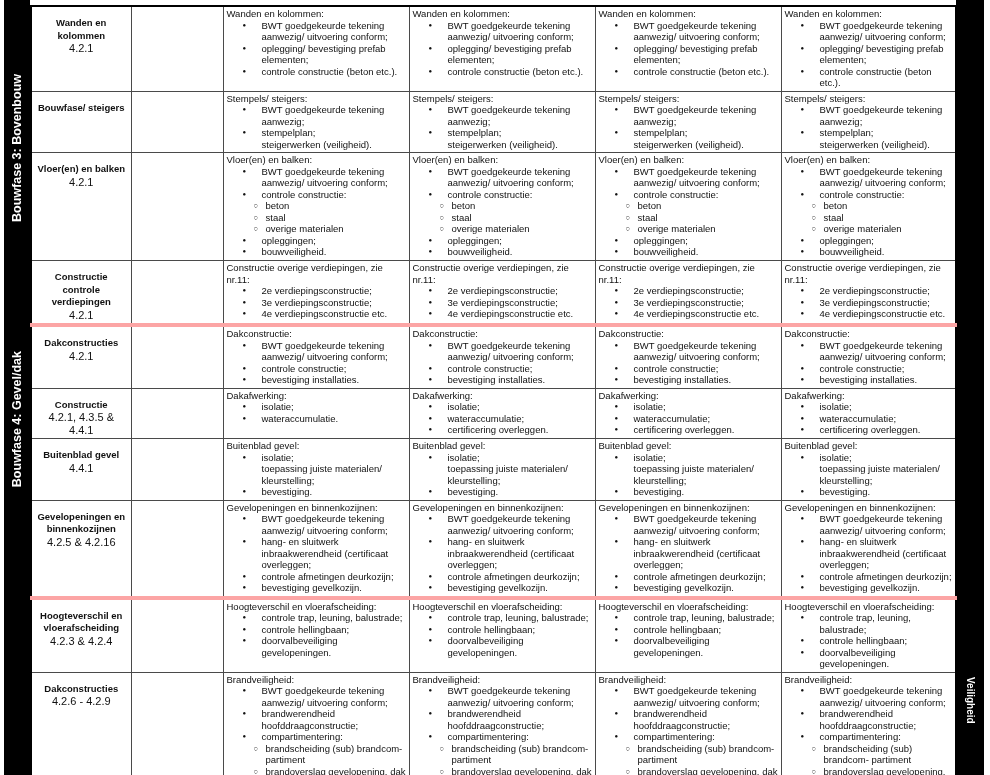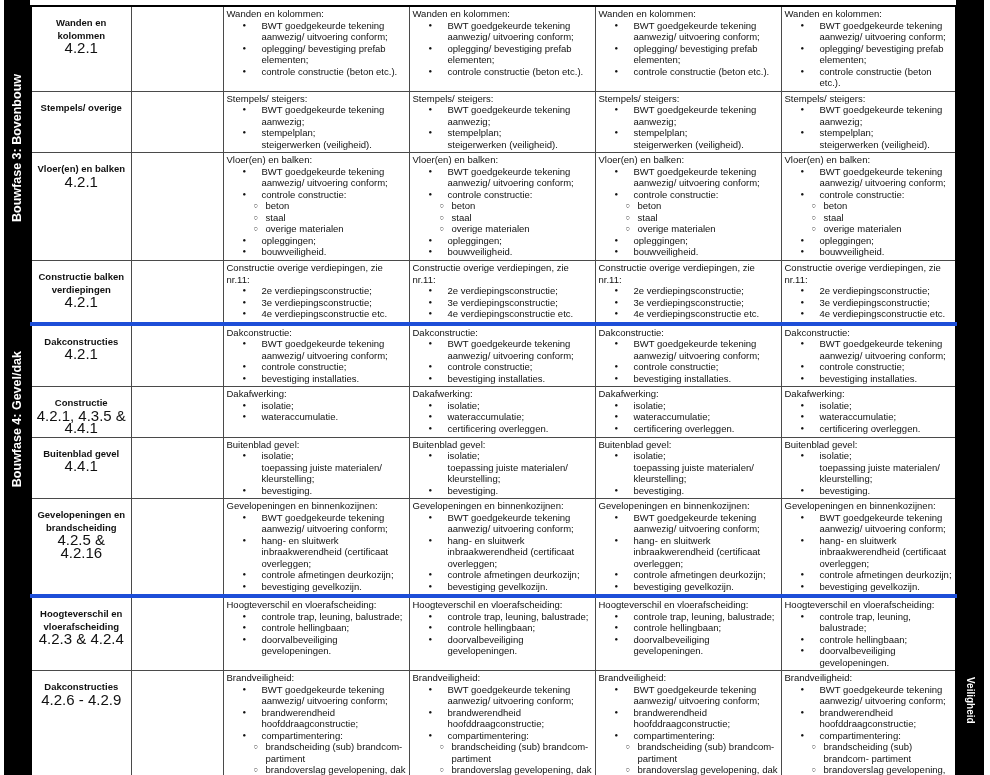--- a/index.html
+++ b/index.html
@@ -20,27 +20,27 @@
   .vlabel-phase1{top:5px;height:286px;font-size:12.5px;}
   .vlabel-phase2{top:294px;height:250px;font-size:12.5px;}
   .vlabel-right{top:600px;height:200px;font-size:10px;}
   
   table.grid{
     position:absolute;left:30px;top:5px;width:925px;
     border-collapse:collapse;table-layout:fixed;
     border:2px solid #000;
   }
   td{border:1px solid #4a4a4a;vertical-align:top;padding:0;overflow:hidden;}
-  tr.section td{border-top:4px solid #1d4ed8;}
+  tr.section td{border-top:4px solid #fca5a5;}
   td.rowhead{
     text-align:center;font-weight:bold;font-size:9.5px;line-height:12.5px;
     padding:10px 3px 2px 3px;
     margin-left:45px;
   }
-  td.rowhead .code{font-weight:normal;font-size:15px;}
+  td.rowhead .code{font-weight:normal;font-size:11px;}
   td.gap{background:#fff;}
   td.cell{font-size:9.5px;line-height:11.5px;padding:1px 3px 2px 2px;}
   .ctitle{padding-left:1px;}
   .item{position:relative;padding-left:36px;}
   .item .mk{position:absolute;left:17px;top:0;font-size:6px;line-height:11.5px;}
   .item.o{padding-left:40px;}
   .item.o .mk{left:28px;font-size:7.5px;line-height:11px;}
 </style>
 </head>
 <body>
@@ -98,21 +98,21 @@
           </td>
           <td class="cell">
             <div class="ctitle">Wanden en kolommen:</div>
             <div class="item b"><span class="mk">●</span><span>BWT goedgekeurde tekening aanwezig/ uitvoering conform;</span></div>
             <div class="item b"><span class="mk">●</span><span>oplegging/ bevestiging prefab elementen;</span></div>
             <div class="item b"><span class="mk">●</span><span>controle constructie (beton etc.).</span></div>
           </td>
         </tr>
         <tr style="height: 55px;">
           <td class="rowhead">
-            <div>Stempels/ overige</div>
+            <div>Bouwfase/ steigers</div>
           </td>
           <td class="gap"></td>
           <td class="cell">
             <div class="ctitle">Stempels/ steigers:</div>
             <div class="item b"><span class="mk">●</span><span>BWT goedgekeurde tekening aanwezig;</span></div>
             <div class="item b"><span class="mk">●</span><span>stempelplan;</span></div>
             <div class="item n"><span>steigerwerken (veiligheid).</span></div>
           </td>
           <td class="cell">
             <div class="ctitle">Stempels/ steigers:</div>
@@ -175,21 +175,21 @@
             <div class="item b"><span class="mk">●</span><span>controle constructie:</span></div>
             <div class="item o"><span class="mk">○</span><span>beton</span></div>
             <div class="item o"><span class="mk">○</span><span>staal</span></div>
             <div class="item o"><span class="mk">○</span><span>overige materialen</span></div>
             <div class="item b"><span class="mk">●</span><span>opleggingen;</span></div>
             <div class="item b"><span class="mk">●</span><span>bouwveiligheid.</span></div>
           </td>
         </tr>
         <tr style="height: 51px;">
           <td class="rowhead">
-            <div>Constructie balken verdiepingen</div>
+            <div>Constructie controle verdiepingen</div>
             <div class="code">4.2.1</div>
           </td>
           <td class="gap"></td>
           <td class="cell">
             <div class="ctitle">Constructie overige verdiepingen, zie nr.11:</div>
             <div class="item b"><span class="mk">●</span><span>2e verdiepingsconstructie;</span></div>
             <div class="item b"><span class="mk">●</span><span>3e verdiepingsconstructie;</span></div>
             <div class="item b"><span class="mk">●</span><span>4e verdiepingsconstructie etc.</span></div>
           </td>
           <td class="cell">
@@ -298,21 +298,21 @@
           </td>
           <td class="cell">
             <div class="ctitle">Buitenblad gevel:</div>
             <div class="item b"><span class="mk">●</span><span>isolatie;</span></div>
             <div class="item n"><span>toepassing juiste materialen/ kleurstelling;</span></div>
             <div class="item b"><span class="mk">●</span><span>bevestiging.</span></div>
           </td>
         </tr>
         <tr style="height: 88px;">
           <td class="rowhead">
-            <div>Gevelopeningen en brandscheiding</div>
+            <div>Gevelopeningen en binnenkozijnen</div>
             <div class="code">4.2.5 &amp; 4.2.16</div>
           </td>
           <td class="gap"></td>
           <td class="cell">
             <div class="ctitle">Gevelopeningen en binnenkozijnen:</div>
             <div class="item b"><span class="mk">●</span><span>BWT goedgekeurde tekening aanwezig/ uitvoering conform;</span></div>
             <div class="item b"><span class="mk">●</span><span>hang- en sluitwerk inbraakwerendheid (certificaat overleggen;</span></div>
             <div class="item b"><span class="mk">●</span><span>controle afmetingen deurkozijn;</span></div>
             <div class="item b"><span class="mk">●</span><span>bevestiging gevelkozijn.</span></div>
           </td>

